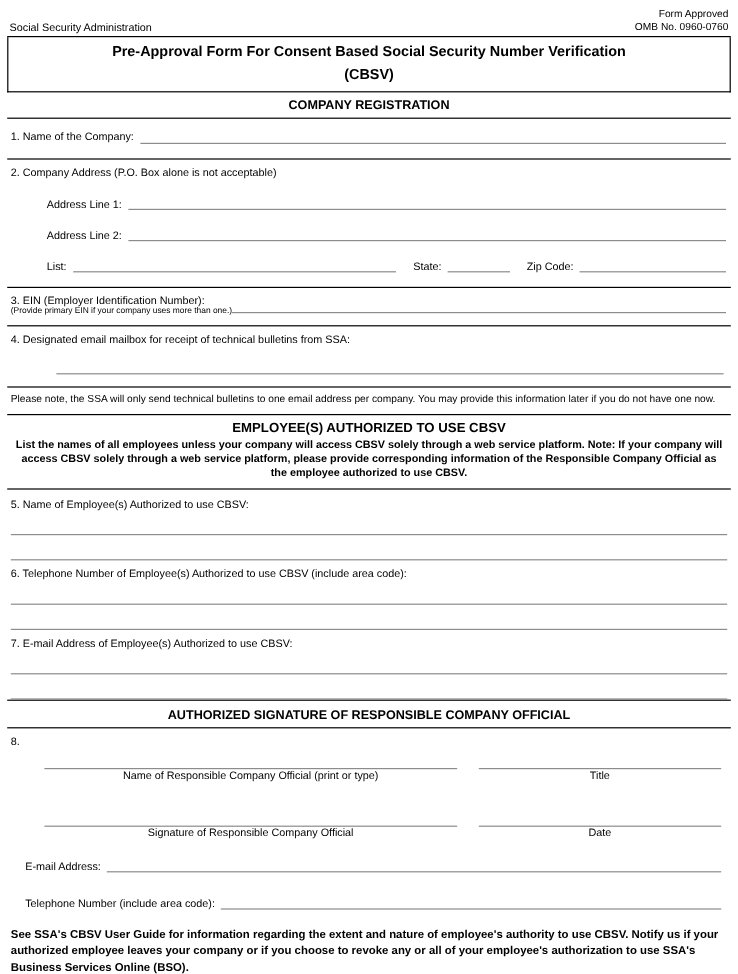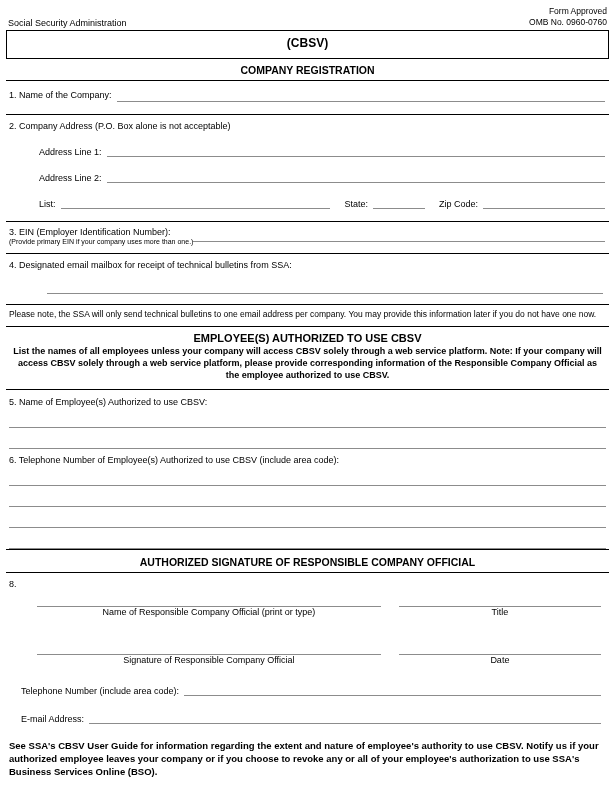--- a/index.html
+++ b/index.html
@@ -54,20 +54,21 @@
 
   <div class="header-row">
     <span class="agency">Social Security Administration</span>
     <div class="approved">
       <div>Form Approved</div>
       <div>OMB No. 0960-0760</div>
     </div>
   </div>
 
   <div class="title-box">
+    <div>Pre-Approval Form For Consent Based Social Security Number Verification</div>
     <div>(CBSV)</div>
   </div>
 
   <div class="reg-heading">COMPANY REGISTRATION</div>
 
   <div class="sect sect-field1 row-flex">
     <span class="lbl">1. Name of the Company:</span>
     <div class="wline grow"></div>
   </div>
 
@@ -113,20 +114,21 @@
 
   <div class="sect emp-fields">
     <div class="lbl">5.  Name of Employee(s) Authorized to use CBSV:</div>
     <div class="wline full"></div>
     <div class="wline full"></div>
 
     <div class="lbl emp-lbl2">6.  Telephone Number of Employee(s) Authorized to use CBSV (include area code):</div>
     <div class="wline full"></div>
     <div class="wline full"></div>
 
+    <div class="lbl emp-lbl2">7.  E-mail Address of Employee(s) Authorized to use CBSV:</div>
     <div class="wline full"></div>
     <div class="wline full"></div>
   </div>
 
   <div class="sig-heading">AUTHORIZED SIGNATURE OF RESPONSIBLE COMPANY OFFICIAL</div>
 
   <div class="sig-block">
     <div class="lbl">8.</div>
 
     <div class="sig-row">
@@ -144,25 +146,25 @@
       <div class="sig-col-main">
         <div class="wline sig"></div>
         <div class="cap">Signature of Responsible Company Official</div>
       </div>
       <div class="sig-col-side">
         <div class="wline sig"></div>
         <div class="cap">Date</div>
       </div>
     </div>
 
+    <div class="inline-row email">
+      <span class="lbl">E-mail Address:</span>
+      <div class="wline grow"></div>
+    </div>
     <div class="inline-row">
       <span class="lbl">Telephone Number (include area code):</span>
-      <div class="wline grow"></div>
-    </div>
-    <div class="inline-row email">
-      <span class="lbl">E-mail Address:</span>
       <div class="wline grow"></div>
     </div>
   </div>
 
   <div class="notice">See SSA's CBSV User Guide for information regarding the extent and nature of employee's authority to use CBSV.  Notify us if your authorized employee leaves your company or if you choose to revoke any or all of  your employee's authorization to use SSA's Business Services Online (BSO).</div>
 
 </div>
 
 </body></html>

